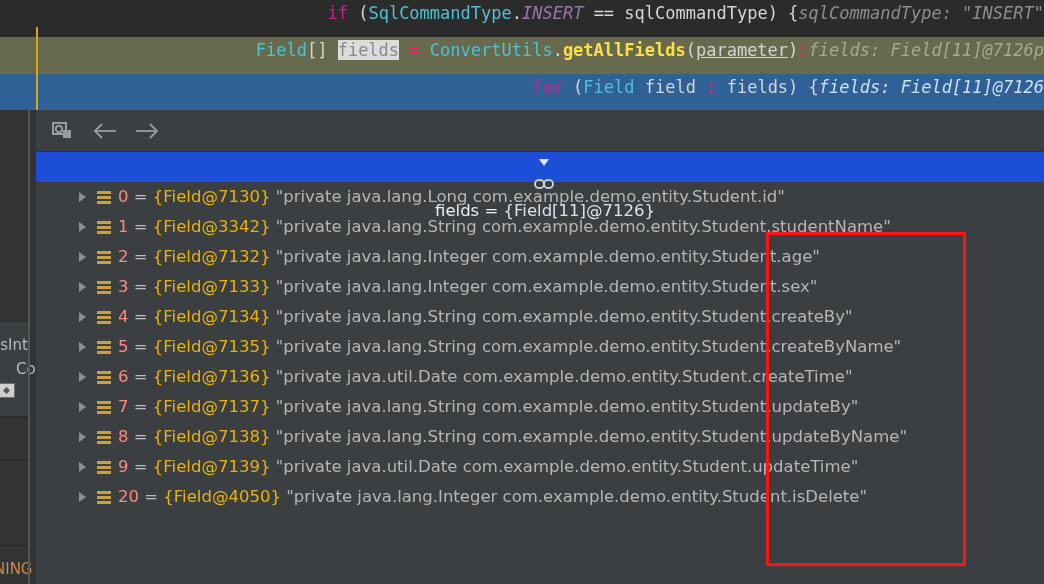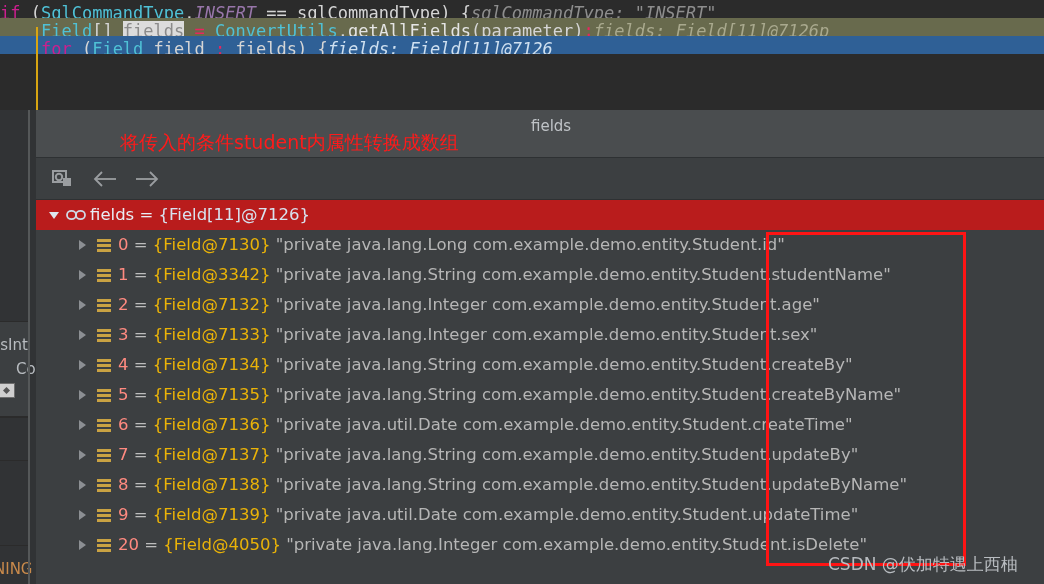--- a/index.html
+++ b/index.html
@@ -13,39 +13,40 @@
 
   
   #editor {
     position: absolute; left: 0; top: 0; width: 1044px; height: 110px;
     background: #2b2b2b;
     font-family: "DejaVu Sans Mono", "Liberation Mono", monospace;
     font-size: 17px;
     overflow: hidden;
   }
   .code-line {
-    position: relative; height: 18px; line-height: 27px;
+    position: relative; height: 37px; line-height: 27px;
     white-space: pre; overflow: hidden;
+    text-align: right;
   }
   .ln1 { background: #2b2b2b; }
   .ln2 { background: #3b2727; }
   .ln3 { background: #686a4d; }
   .ln4 { background: #2f6096; }
   .indent-guide {
     position: absolute; left: 36px; top: 27px; width: 2px; height: 83px;
     background: #d8a512; z-index: 5;
   }
   .kw      { color: #cc1f8e; }
   .kw2     { color: #cc1f8e; }
   .type    { color: #4fc1d6; }
   .plain   { color: #d5d5d5; }
   .punct   { color: #d5d5d5; }
   .static  { color: #9876aa; font-style: italic; }
   .method  { color: #b6d959; }
-  .method2 { color: #e5e5e5; }
+  .method2 { color: #fde047; font-weight: bold; }
   .fieldhl { background: #dcdcdc; color: #8a8a8a; }
   .param-u { color: #d5d5d5; text-decoration: underline; }
   .hint    { color: #8e8e8e; font-style: italic; }
   .hint-l3 { color: #a9a98e; font-style: italic; }
   .hint-l4 { color: #cfe0f0; font-style: italic; }
   .semi    { color: #e8255f; }
 
   
   #debug-panel {
     position: absolute; left: 36px; top: 110px;
@@ -77,21 +78,21 @@
   }
   .tb-btn svg { display: block; }
 
   
   #tree { position: relative; background: #3c3f41; height: 382px; overflow: hidden; }
   .tree-row {
     position: relative; height: 30px; line-height: 30px;
     white-space: nowrap; font-size: 16.5px;
     display: flex; align-items: center;
   }
-  .tree-row.selected { background: #b91c1c; }
+  .tree-row.selected { background: #1d4ed8; flex-direction: column; }
   .ind-root { padding-left: 8px; }
   .ind-child { padding-left: 36px; }
   .tri {
     width: 20px; display: inline-flex; align-items: center;
     justify-content: center; flex: 0 0 20px;
   }
   .obj-icon { width: 24px; flex: 0 0 24px; display: inline-flex;
               align-items: center; justify-content: center; }
   .row-text { margin-left: 2px; }
   .idx   { color: #ff8a80; }
@@ -182,24 +183,20 @@
   </div>
   <div class="lt-text" id="lt-co">Co</div>
   <div id="divider-1"></div>
   <div id="divider-2"></div>
   <div id="divider-3"></div>
   <div id="lt-warn">NING</div>
   <div id="panel-edge"></div>
 
   <div id="debug-panel">
 
-    <div id="tabstrip">
-      <div class="annotation-red">将传入的条件student内属性转换成数组</div>
-      <div class="tab-label">fields</div>
-    </div>
 
     <div id="toolbar">
       <div class="tb-btn">
         <svg width="22" height="20" viewBox="0 0 22 20">
           <rect x="1" y="2" width="13" height="11" fill="none" stroke="#9a9da0" stroke-width="2"></rect>
           <circle cx="7" cy="8" r="3.2" fill="none" stroke="#9a9da0" stroke-width="2"></circle>
           <rect x="11" y="9" width="8" height="8" fill="#9a9da0"></rect>
         </svg>
       </div>
       <div class="tb-btn">
@@ -402,15 +399,14 @@
               </svg>
             </span>
             <span class="row-text"><span class="idx">20</span><span class="eq"> = </span><span class="ref">{Field@4050} </span><span class="strval">"private java.lang.Integer com.example.demo.entity.Student.isDelete"</span></span>
           </div>
         </div>
     </div>
 
   </div>
 
   <div id="red-rect"></div>
-  <div id="watermark">CSDN @伏加特遇上西柚</div>
 
 </div>
 
 </body></html>

